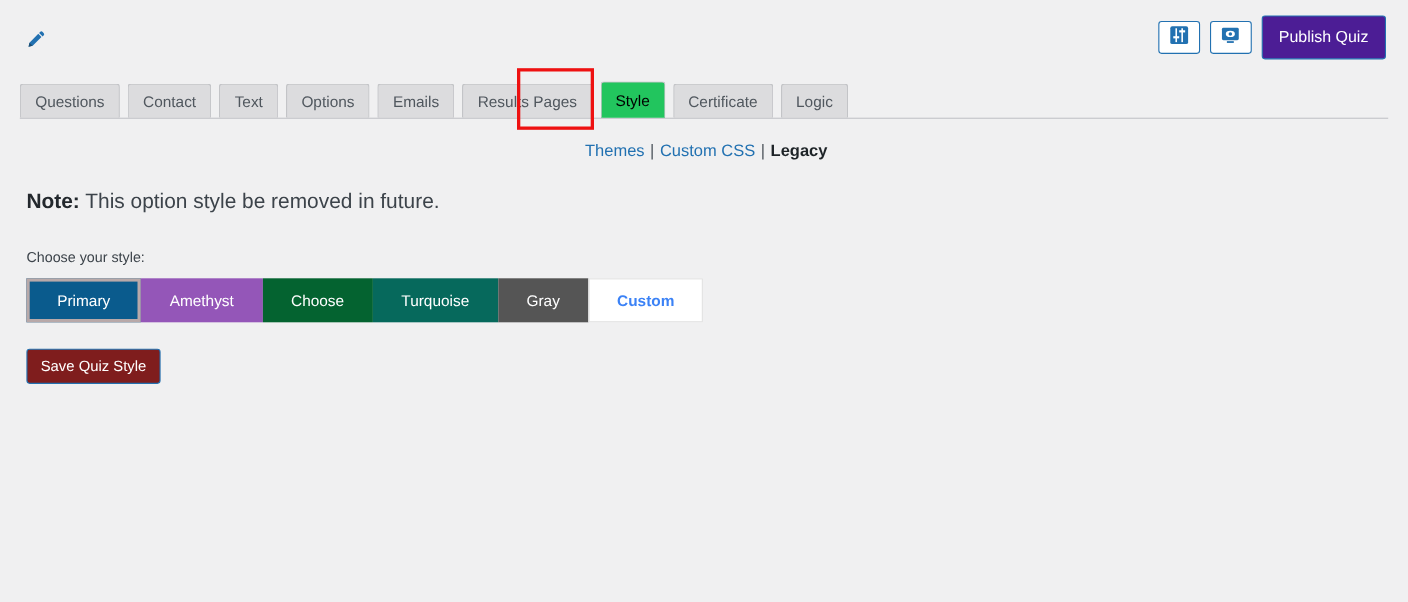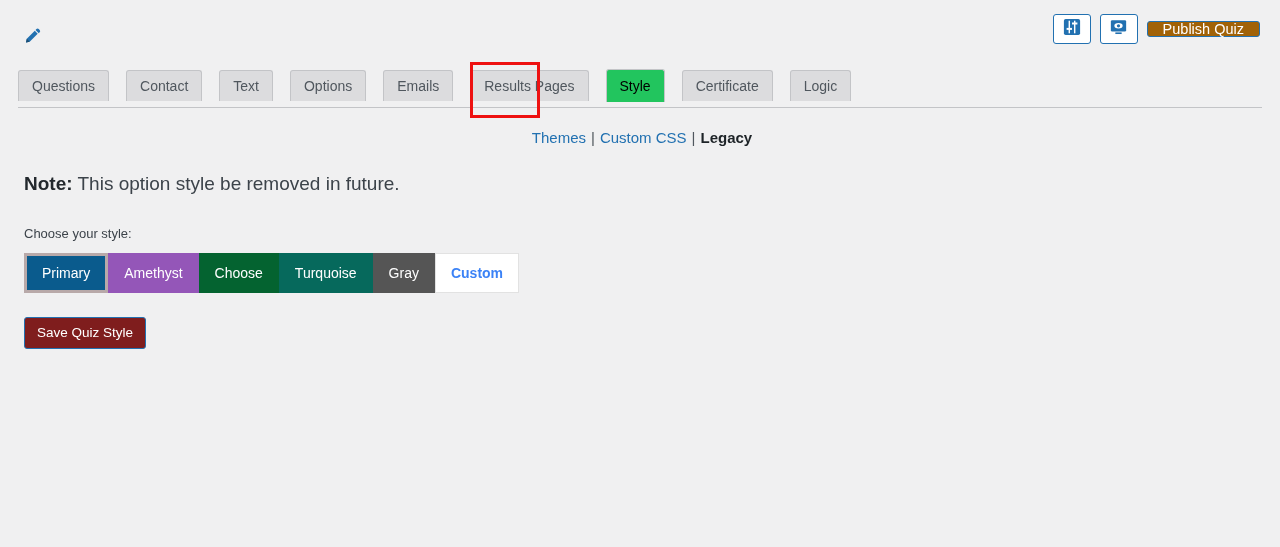--- a/index.html
+++ b/index.html
@@ -55,44 +55,44 @@
     background: #ffffff;
     border: 1px solid #2271b1;
     border-radius: 3px;
     display: flex;
     align-items: center;
     justify-content: center;
     cursor: pointer;
     box-sizing: border-box;
   }
   .publish-btn {
-    height: 16px;
-    background: #a16207;
+    height: 40px;
+    background: #4c1d95;
     border: 1px solid #2271b1;
     border-radius: 3px;
     color: #ffffff;
     font-size: 14.5px;
     padding: 0 15px;
     display: flex;
     align-items: center;
     cursor: pointer;
     box-sizing: border-box;
   }
 
   
   .tabs-wrap {
     position: relative;
     padding-left: 18px;
     height: 46px;
     box-sizing: border-box;
   }
   .tabs {
     display: flex;
-    align-items: center;
-    gap: 17px;
+    align-items: flex-end;
+    gap: 7px;
     height: 44px;
   }
   .tab {
     height: 31px;
     padding: 0 13px;
     background: #dcdcde;
     border: 1px solid #c3c4c7;
     border-bottom: none;
     border-radius: 3px 3px 0 0;
     font-size: 14px;
@@ -176,21 +176,21 @@
   
   .style-group {
     display: flex;
     align-items: stretch;
     height: 40px;
     margin-bottom: 24px;
     width: max-content;
   }
   .style-btn {
     min-width: 60px;
-    padding: 0 15px;
+    padding: 0 25px;
     display: flex;
     align-items: center;
     justify-content: center;
     font-size: 14px;
     color: #ffffff;
     cursor: pointer;
     box-sizing: border-box;
     border: 1px solid transparent;
     white-space: nowrap;
   }

